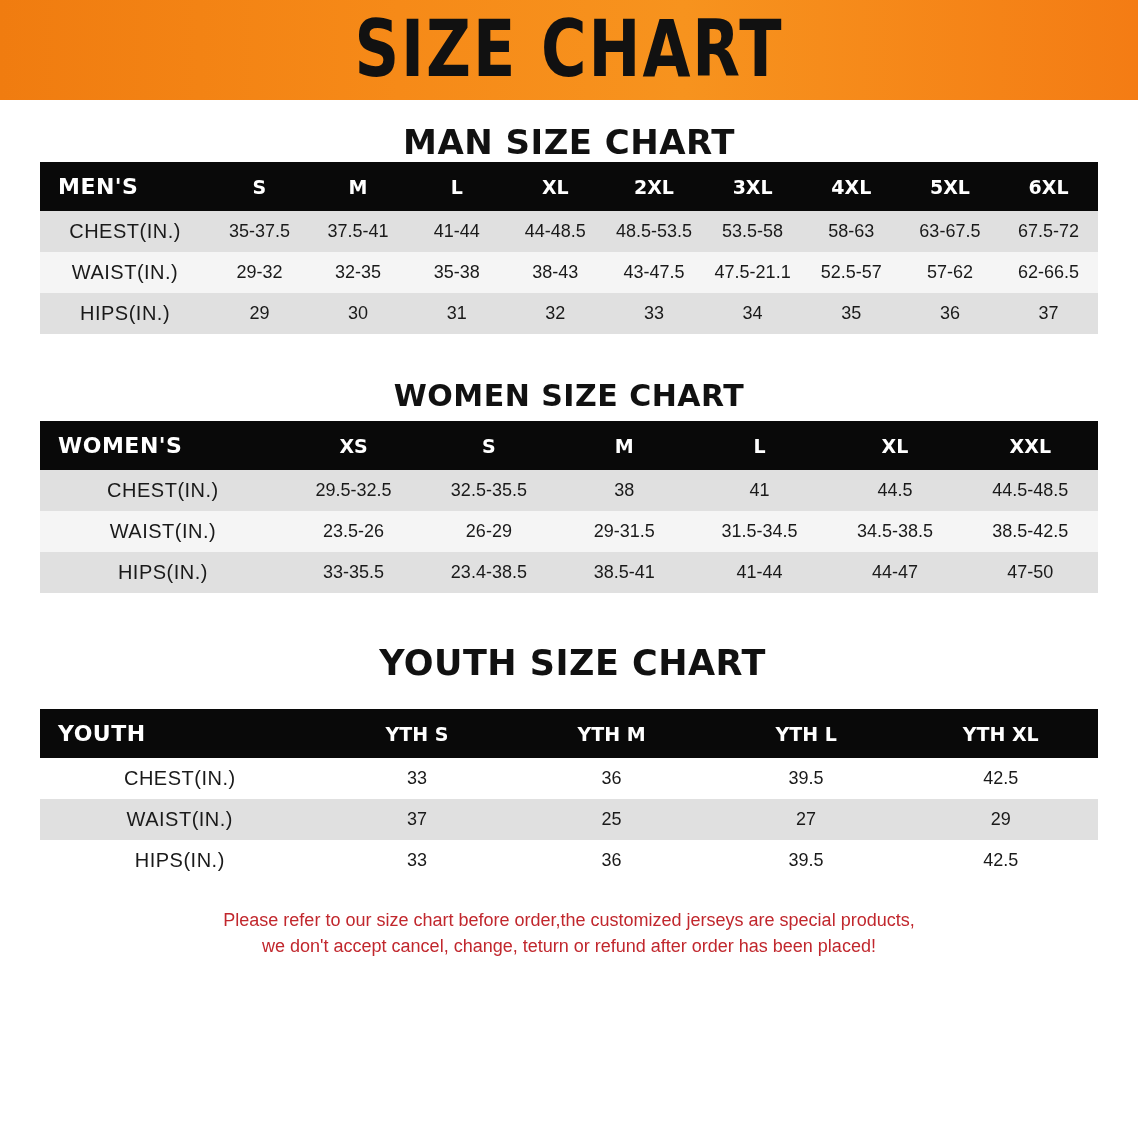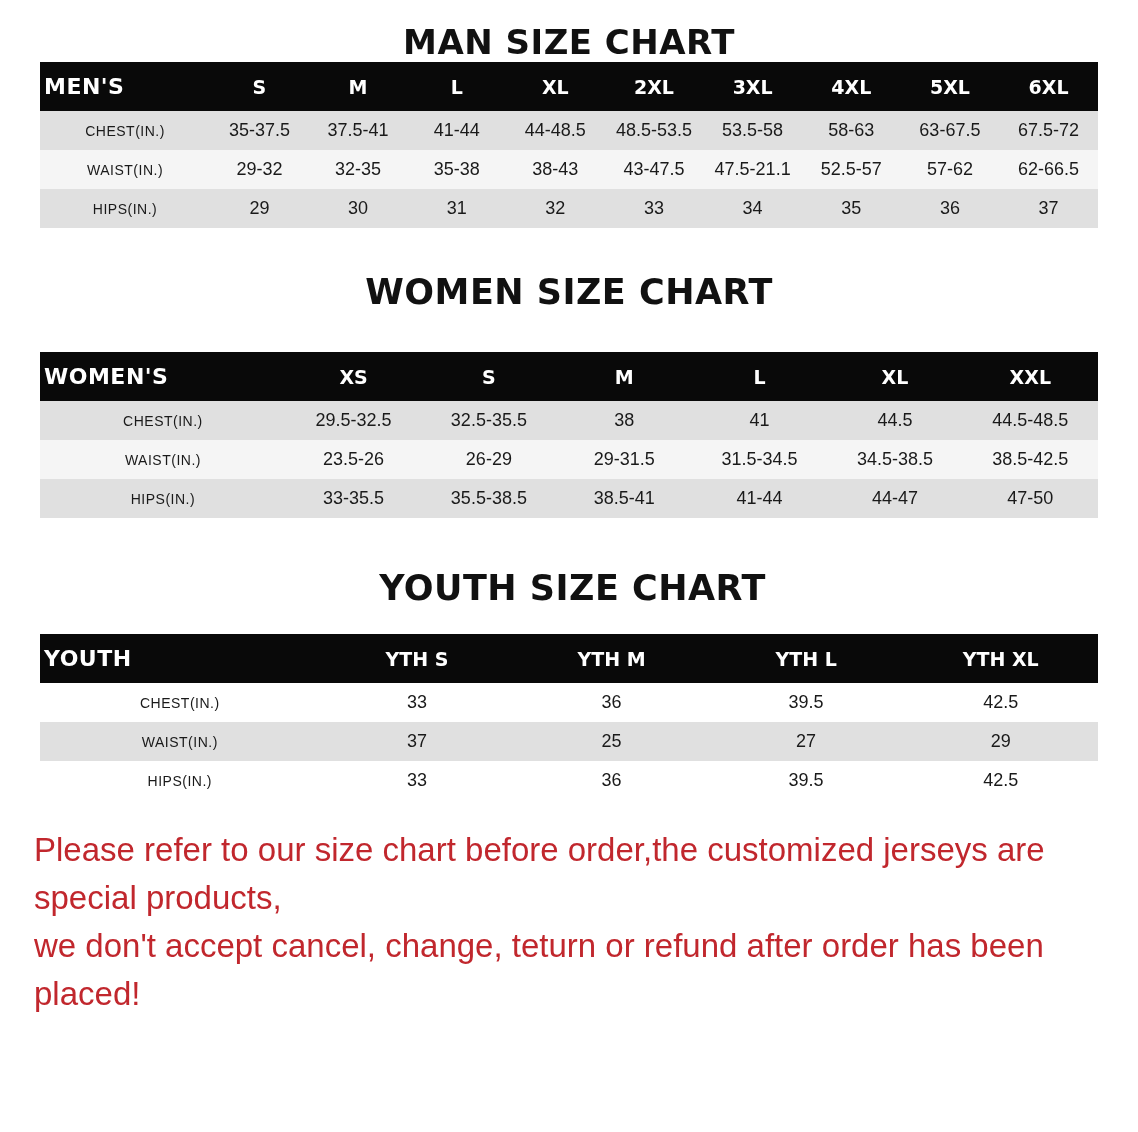--- a/index.html
+++ b/index.html
@@ -46,21 +46,21 @@
   
   .section-title {
     text-align: center;
     font-family: "DejaVu Sans", sans-serif;
     font-weight: 700;
     font-size: 34px;
     letter-spacing: 0.5px;
     color: #111111;
   }
   .t-man   { margin-top: 22px; }
-  .t-women { margin-top: 44px; margin-bottom: 40px; font-size: 35px;}
+  .t-women { margin-top: 44px; margin-bottom: 8px; font-size: 30px;}
   .t-youth { margin-top: 50px; margin-bottom: 26px; font-size: 35px; padding-left: 7px;}
 
   
   .table-wrap {
     margin: 0 40px;
   }
   table.size-table {
     width: 1058px;
     border-collapse: collapse;
     table-layout: fixed;
@@ -69,35 +69,35 @@
     background: #090909;
     color: #ffffff;
     font-family: "DejaVu Sans", sans-serif;
     font-weight: 700;
     font-size: 19px;
     padding: 12px 2px;
     text-align: center;
   }
   table.size-table thead th.first-col {
     text-align: left;
-    padding-left: 4px;
+    padding-left: 18px;
     font-size: 22px;
     letter-spacing: 0.5px;
   }
   table.size-table tbody td {
     font-family: "Liberation Sans", sans-serif;
     font-size: 18px;
     color: #1a1a1a;
     text-align: center;
     padding: 9px 2px;
     white-space: nowrap;
   }
   table.size-table tbody td.first-col {
     text-align: center;
-    font-size: 14px;
+    font-size: 20px;
     letter-spacing: 0.5px;
     margin-top: 18px;
   }
   tr.row-shade td { background: #e0e0e0; }
   tr.row-plain td { background: #f5f5f5; }
 
   
   .men-table col.c0 { width: 170px; }
   .men-table col.cx { width: 98.6px; }
 
@@ -112,32 +112,36 @@
   .youth-table col.c0 { width: 250px; }
   .youth-table col.cx { width: 174px; }
   .youth-table thead th { font-size: 22px; padding: 17px 2px; margin-left: 44px; }
   .youth-table thead th.first-col { font-size: 24px; }
   .youth-table tbody td { font-size: 19px; padding: 13px 2px; }
   .youth-table tbody tr.row-white td { background: #ffffff; }
 
   
   .note {
     margin: 26px 34px 0 34px;
+    text-align: center;
     color: #c1272d;
     font-family: "Liberation Sans", sans-serif;
-    font-size: 33px;
+    font-size: 18px;
     line-height: 1.45;
   }
   .note .line { display: block; }
 </style>
 </head>
 <body>
 
 <div class="page">
 
+  <div class="banner">
+    <div class="banner-title">SIZE CHART</div>
+  </div>
 
   <div class="section-title t-man">MAN SIZE CHART</div>
   <div class="table-wrap">
     <table class="size-table men-table">
       <colgroup>
         <col class="c0">
           <col class="cx">
           <col class="cx">
           <col class="cx">
           <col class="cx">
@@ -240,21 +244,21 @@
           <td>23.5-26</td>
           <td>26-29</td>
           <td>29-31.5</td>
           <td>31.5-34.5</td>
           <td>34.5-38.5</td>
           <td>38.5-42.5</td>
         </tr>
         <tr class="row-shade">
           <td class="first-col">HIPS(IN.)</td>
           <td>33-35.5</td>
-          <td>35.5-38.5</td>
+          <td>23.4-38.5</td>
           <td>38.5-41</td>
           <td>41-44</td>
           <td>44-47</td>
           <td>47-50</td>
         </tr>
       </tbody>
     </table>
   </div>
 
   <div class="section-title t-youth">YOUTH SIZE CHART</div>

